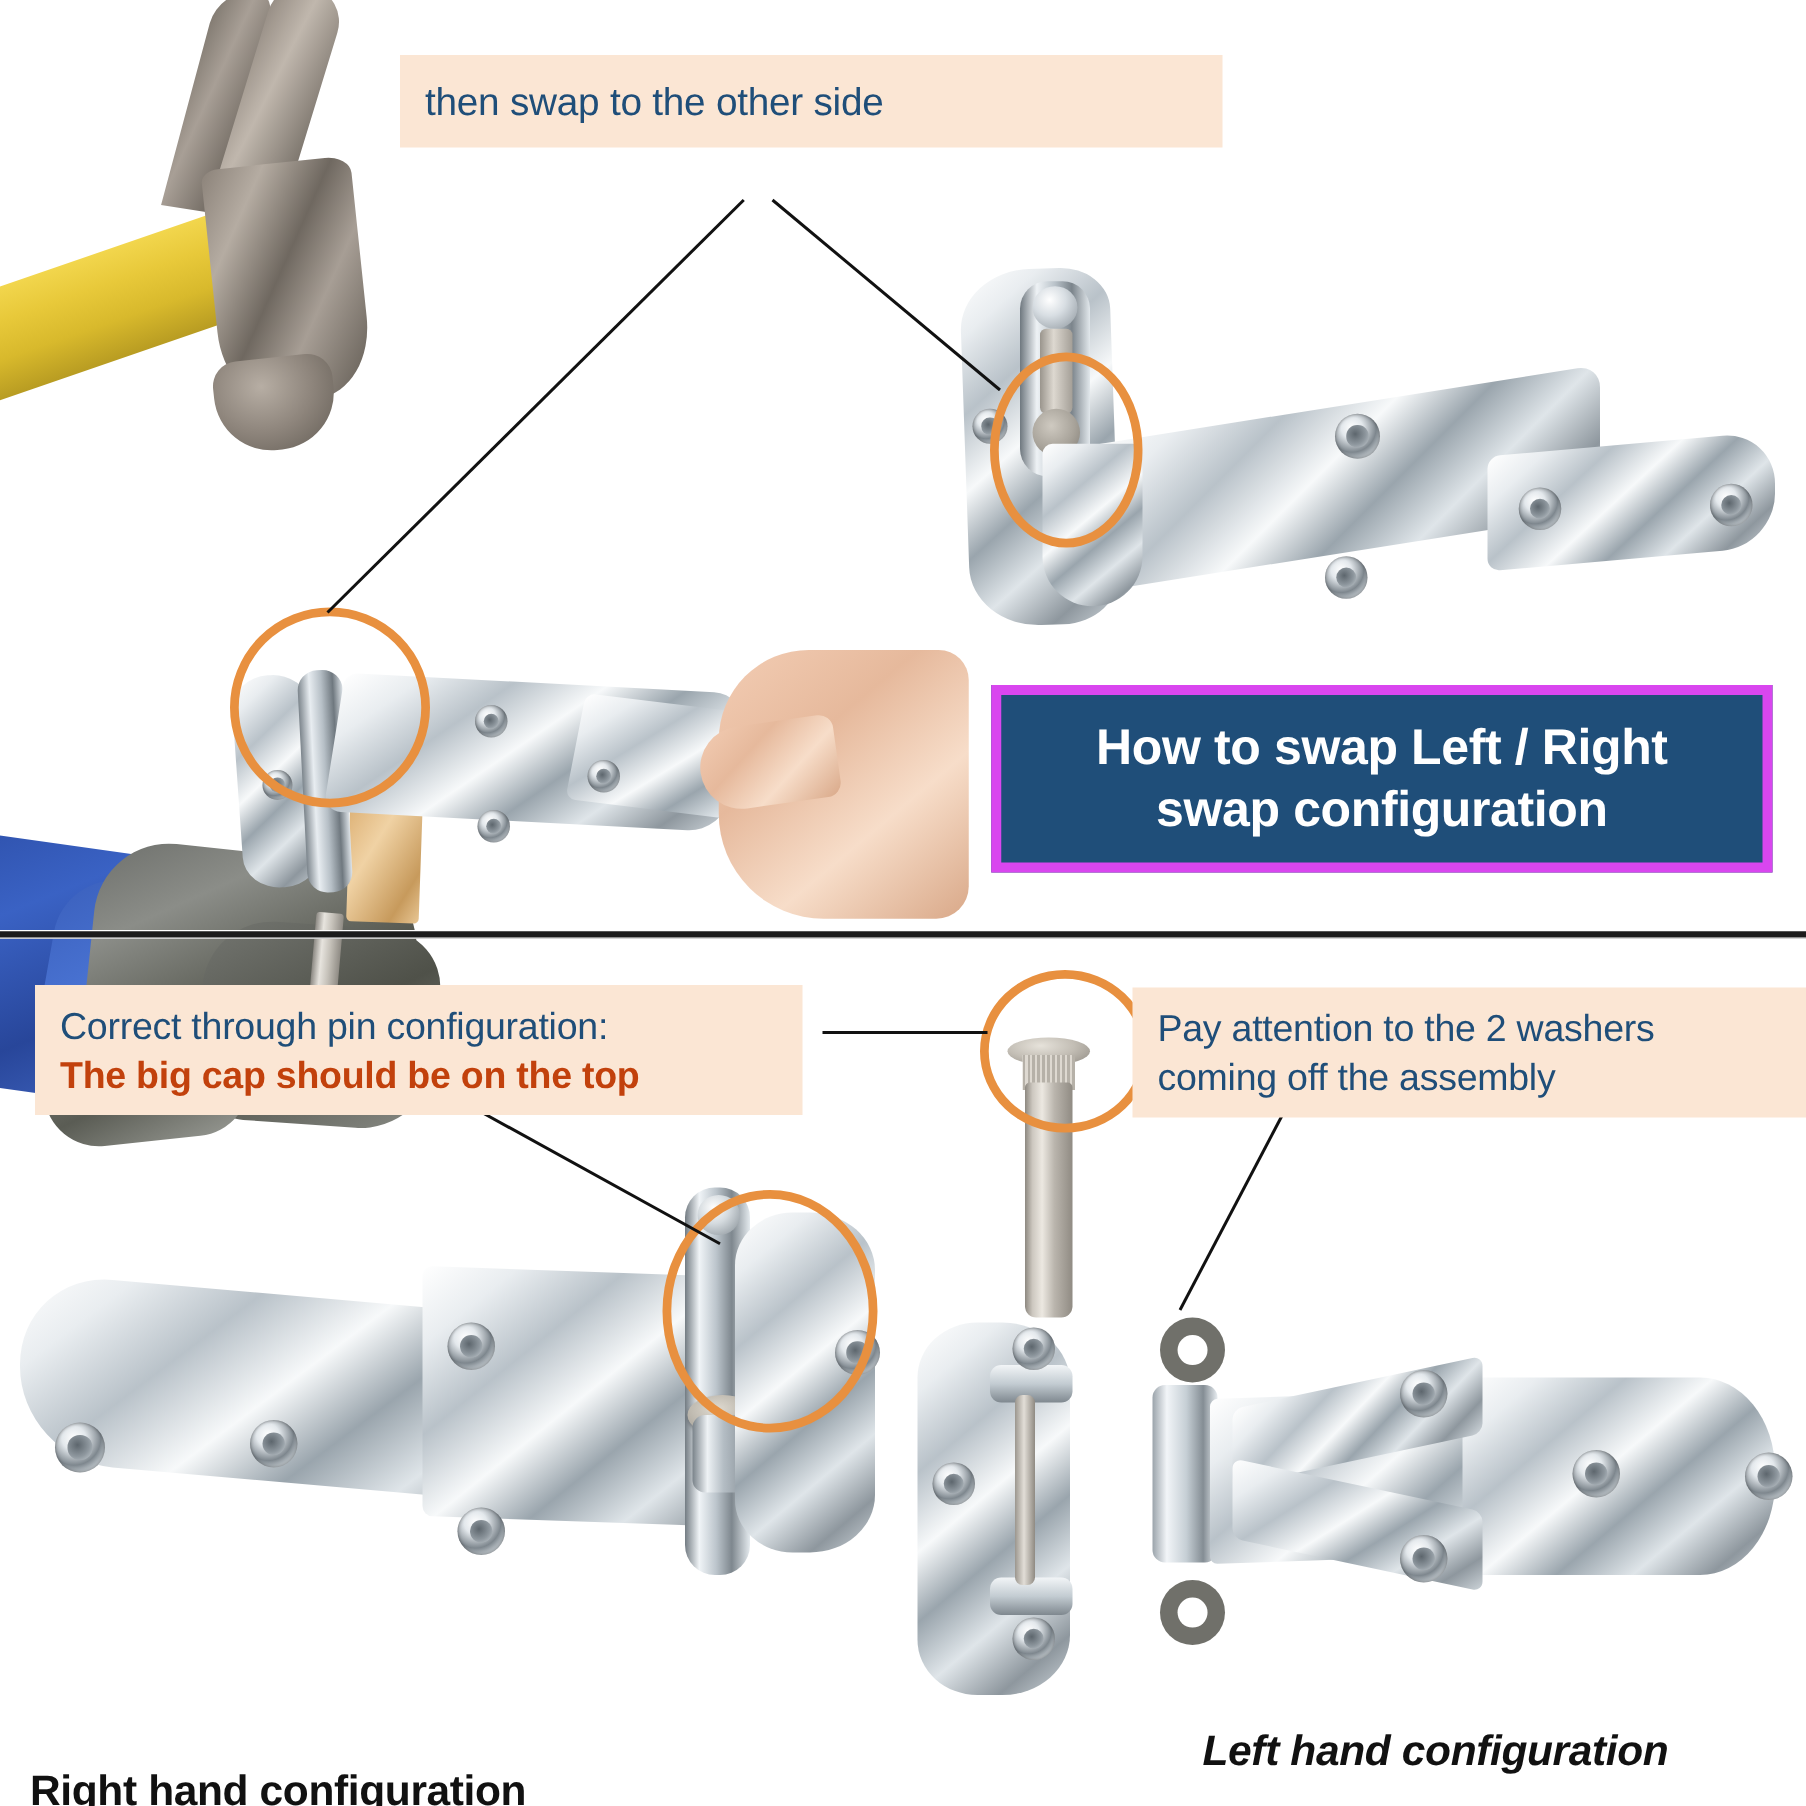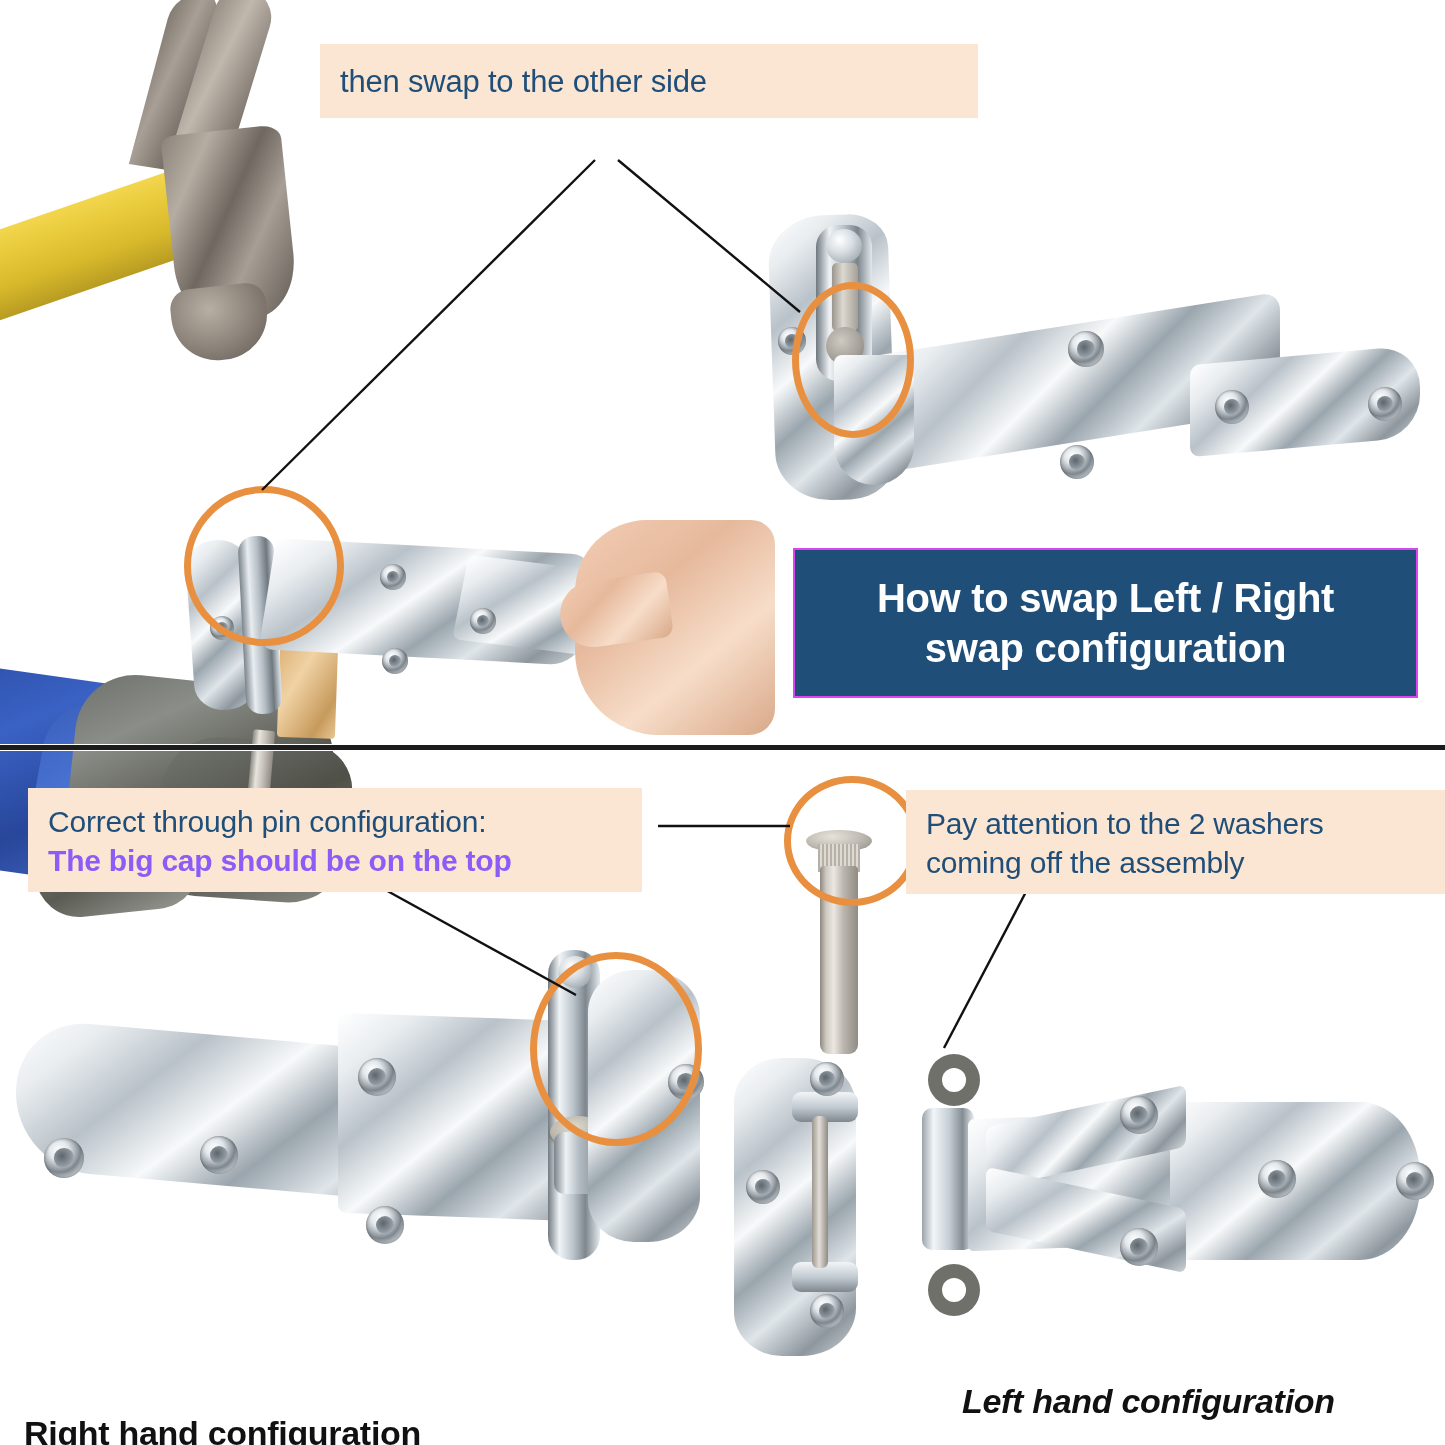--- a/index.html
+++ b/index.html
@@ -13,30 +13,30 @@
   
   .callout{
     position:absolute;
     background:#fbe6d4;
     color:#1f4e79;
     font-family:"Liberation Sans",sans-serif;
     line-height:1.30;
     letter-spacing:-0.2px;
   }
   .callout .ln{display:block;white-space:nowrap;}
-  .callout .strong{font-weight:bold;color:#8b5cf6;}
+  .callout .strong{font-weight:bold;color:#c2410c;}
 
   #callout-punch{left:320px;top:44px;width:622px;padding:18px 16px 16px 20px;font-size:31px;}
   #callout-pin{left:28px;top:788px;width:580px;padding:14px 14px 12px 20px;font-size:30px;}
   #callout-washers{left:906px;top:790px;width:528px;padding:14px 14px 12px 20px;font-size:30px;}
 
   
   #title-plate{
     position:absolute;left:793px;top:548px;width:625px;height:150px;
-    background:#1f4e79;border:2px solid #d946ef;box-sizing:border-box;
+    background:#1f4e79;border:8px solid #d946ef;box-sizing:border-box;
     display:flex;flex-direction:column;align-items:center;justify-content:center;
     color:#ffffff;font-weight:bold;font-size:40px;line-height:1.25;letter-spacing:-0.3px;
   }
   #title-plate .ln{display:block;white-space:nowrap;text-align:center;}
 
   
   #divider{position:absolute;left:0;top:744px;width:1445px;height:5px;
     background:#1c1c1c;border-top:1px solid #ffffff;border-bottom:1px solid #ffffff;}
 
   

